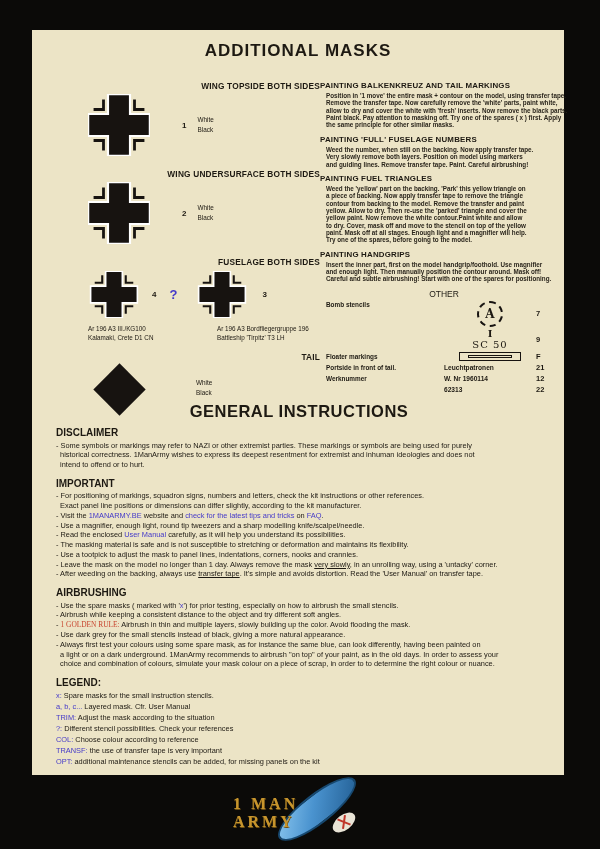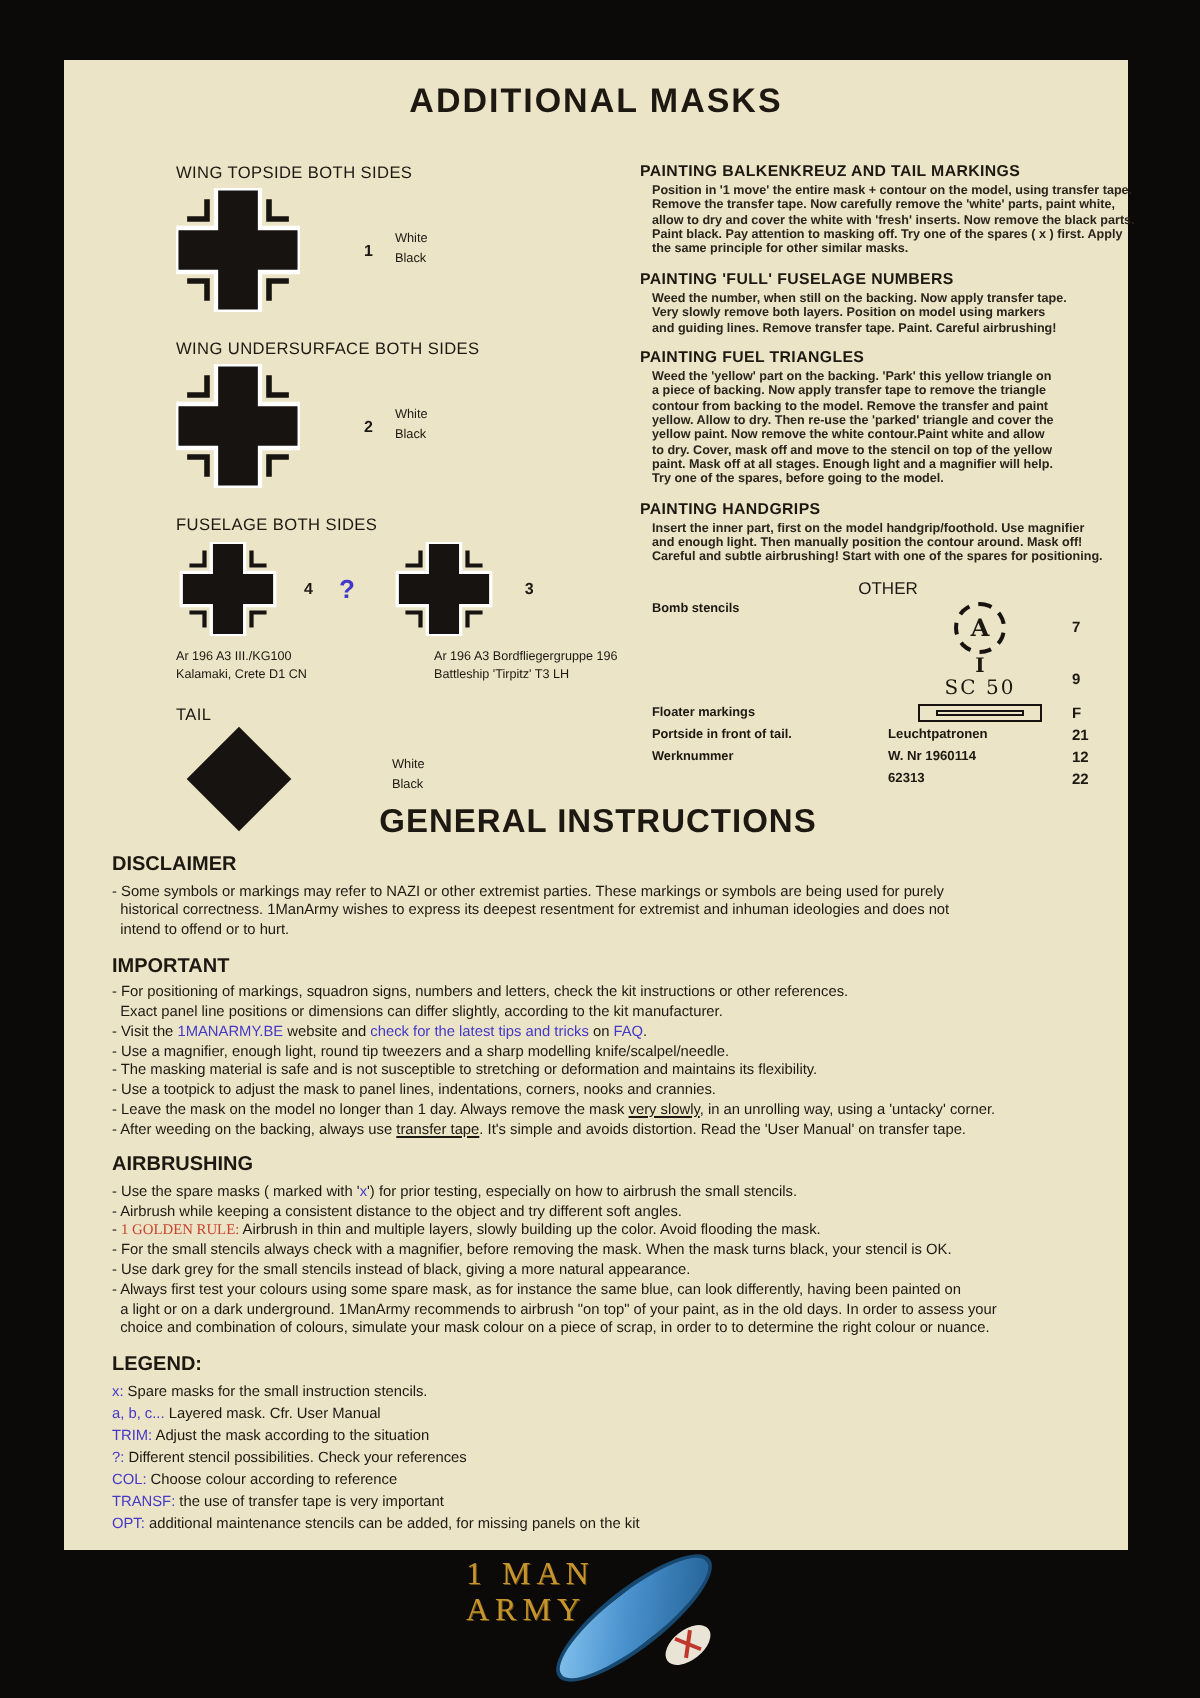--- a/index.html
+++ b/index.html
@@ -8,21 +8,21 @@
   }
   *{margin:0;padding:0;box-sizing:border-box;}
   body{width:600px;height:849px;background:var(--frame-black);position:relative;
        font-family:"Liberation Sans",sans-serif;color:var(--ink);}
   .page{position:absolute;left:32px;top:30px;width:532px;height:745px;background:var(--page-cream);}
   .page-title{margin-top:11px;text-align:center;font-size:17px;font-weight:700;letter-spacing:1px;}
   
   .columns{position:relative;height:320px;}
   .leftcol{position:absolute;left:56px;top:20px;width:232px;}
   .rightcol{position:absolute;left:288px;top:20px;width:248px;}
-  .mask-h{font-size:8.3px;font-weight:400;letter-spacing:.2px;margin-bottom:3px;}
+  .mask-h{font-size:8.3px;font-weight:700;letter-spacing:.2px;margin-bottom:3px;text-align:right;}
   .mask-row{display:flex;align-items:center;}
   .xc{width:62px;height:62px;display:block;}
   .xc-small{width:52px;height:47px;display:block;}
   .mask-num{font-size:8px;font-weight:700;margin-left:32px;}
   .mask-legend{font-size:6.4px;line-height:1.55;margin-left:11px;}
   .blk{margin-bottom:13px;}
   .fus-row{display:flex;align-items:center;margin-top:4px;}
   .qmark{color:var(--link-blue);font-weight:700;font-size:13px;margin-left:13px;}
   .caps{display:flex;margin-top:6px;}
   .cap{font-size:6.3px;line-height:1.5;white-space:pre-line;}
@@ -63,21 +63,21 @@
   
   .logo{position:absolute;left:0;right:0;top:779px;height:66px;display:flex;align-items:center;justify-content:center;}
   .logo-box{position:relative;width:150px;height:66px;}
   .board{position:absolute;left:44px;top:15px;width:96px;height:30px;border-radius:50%;
          background:linear-gradient(135deg,#8cc8f0 0%,#4a93cf 45%,#215d92 100%);
          border:2px solid #17486f;transform:rotate(-38deg);}
   .board-nose{position:absolute;left:106px;top:36px;width:26px;height:15px;border-radius:50%;
               background:#e9e4d6;transform:rotate(-38deg);}
   .board-x1,.board-x2{position:absolute;left:112px;top:42px;width:14px;height:2px;background:#c0362a;}
   .board-x1{transform:rotate(22deg);} .board-x2{transform:rotate(-82deg);}
-  .logo-text{position:absolute;left:8px;top:0;font-family:"Liberation Serif",serif;font-weight:400;
+  .logo-text{position:absolute;left:8px;top:16px;font-family:"Liberation Serif",serif;font-weight:700;
              color:var(--logo-gold);font-size:16px;line-height:1.12;letter-spacing:3px;
              text-shadow:.5px .5px 0 #6d4f12;}
 </style>
 </head>
 <body>
 
 <svg width="0" height="0" style="position:absolute" aria-hidden="true">
   <defs>
     <symbol id="xcross" viewBox="0 0 100 100">
       <path d="M34 2 H66 V34 H98 V66 H66 V98 H34 V66 H2 V34 H34 Z" fill="#171310" stroke="#ffffff" stroke-width="7" paint-order="stroke" stroke-linejoin="miter"></path>
@@ -247,32 +247,32 @@
       <div class="line"><span>  historical correctness. 1ManArmy wishes to express its deepest resentment for extremist and inhuman ideologies and does not</span></div>
       <div class="line"><span>  intend to offend or to hurt.</span></div>
     </div>
 
     <div class="gsec">
       <div class="gsec-h">IMPORTANT</div>
       <div class="line"><span>- For positioning of markings, squadron signs, numbers and letters, check the kit instructions or other references.</span></div>
       <div class="line"><span>  Exact panel line positions or dimensions can differ slightly, according to the kit manufacturer.</span></div>
       <div class="line"><span>- Visit the </span><span class="seg-b">1MANARMY.BE</span><span> website and </span><span class="seg-b">check for the latest tips and tricks</span><span> on </span><span class="seg-b">FAQ</span><span>.</span></div>
       <div class="line"><span>- Use a magnifier, enough light, round tip tweezers and a sharp modelling knife/scalpel/needle.</span></div>
+      <div class="line"><span>- Read the enclosed </span><span class="seg-b">User Manual</span><span> carefully, as it will help you understand its possibilities.</span></div>
       <div class="line"><span>- The masking material is safe and is not susceptible to stretching or deformation and maintains its flexibility.</span></div>
       <div class="line"><span>- Use a tootpick to adjust the mask to panel lines, indentations, corners, nooks and crannies.</span></div>
       <div class="line"><span>- Leave the mask on the model no longer than 1 day. Always remove the mask </span><span class="seg-u">very slowly</span><span>, in an unrolling way, using a 'untacky' corner.</span></div>
       <div class="line"><span>- After weeding on the backing, always use </span><span class="seg-u">transfer tape</span><span>. It's simple and avoids distortion. Read the 'User Manual' on transfer tape.</span></div>
     </div>
 
     <div class="gsec">
       <div class="gsec-h">AIRBRUSHING</div>
       <div class="line"><span>- Use the spare masks ( marked with '</span><span class="seg-b">x</span><span>') for prior testing, especially on how to airbrush the small stencils.</span></div>
       <div class="line"><span>- Airbrush while keeping a consistent distance to the object and try different soft angles.</span></div>
       <div class="line"><span>- </span><span class="seg-r">1 GOLDEN RULE:</span><span> Airbrush in thin and multiple layers, slowly building up the color. Avoid flooding the mask.</span></div>
-      <div class="line"><span>- For the small stencils always check with a magnifier, before removing the mask. When the mask turns black, your stencil is OK.</span></div>
       <div class="line"><span>- Use dark grey for the small stencils instead of black, giving a more natural appearance.</span></div>
       <div class="line"><span>- Always first test your colours using some spare mask, as for instance the same blue, can look differently, having been painted on</span></div>
       <div class="line"><span>  a light or on a dark underground. 1ManArmy recommends to airbrush "on top" of your paint, as in the old days. In order to assess your</span></div>
       <div class="line"><span>  choice and combination of colours, simulate your mask colour on a piece of scrap, in order to to determine the right colour or nuance.</span></div>
     </div>
 
     <div class="gsec legend">
       <div class="gsec-h">LEGEND:</div>
       <div class="line"><span class="seg-b">x:</span><span> Spare masks for the small instruction stencils.</span></div>
       <div class="line"><span class="seg-b">a, b, c...</span><span> Layered mask. Cfr. User Manual</span></div>

